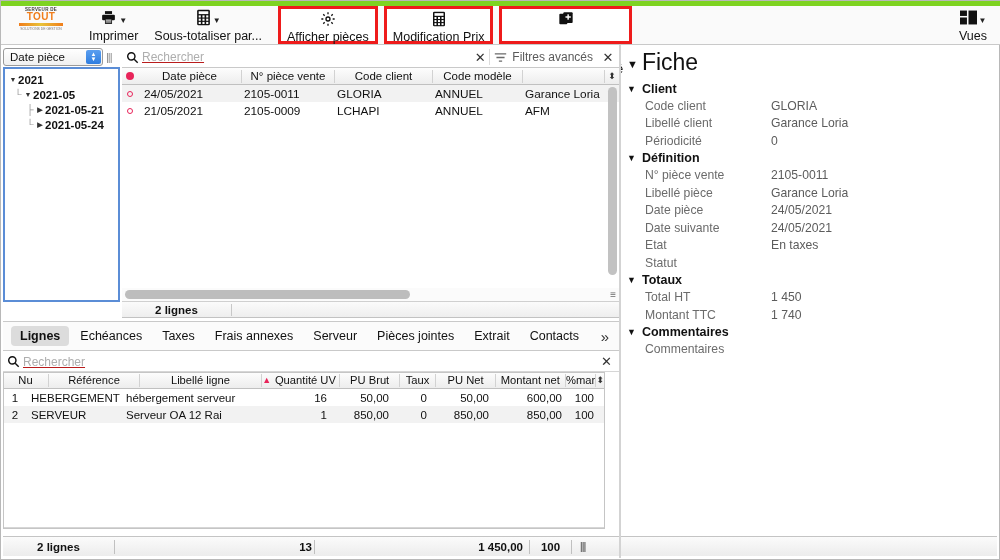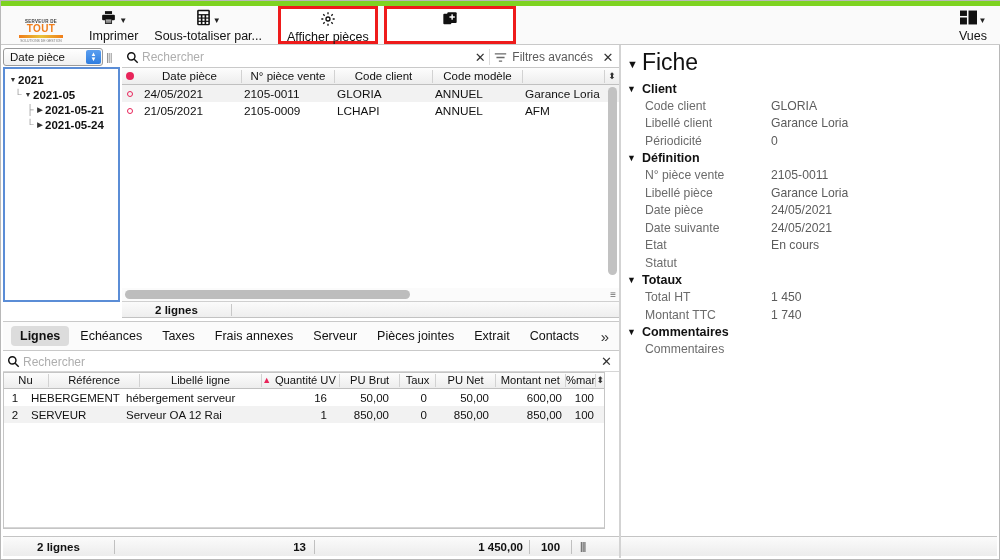--- a/index.html
+++ b/index.html
@@ -49,21 +49,21 @@
     line-height: 16px; margin-top: 1px;
   }
   .tb-caret { font-size: 8px; margin-left: 2px; color: #222; position: relative; top: 3px;}
   .tb-icon-row { display: flex; align-items: center; }
   .highlight-box {
     border: 3px solid #ee1b1b;
     background: #fff;
     padding: 0 6px;
   }
   .logo-wrap {
-    width: 80px; display:flex; align-items:flex-end; justify-content:center;
+    width: 80px; display:flex; align-items:flex-start; justify-content:center;
     height: 38px;
   }
   .logo {
     width: 56px; height: 26px;
     display:flex; flex-direction:column; align-items:center; justify-content:center;
   }
   .logo .l1 { font-size: 4.5px; letter-spacing:.3px; color:#3b3b3b; font-weight:bold;}
   .logo .l2 { font-size: 10px; color:#f07d1a; font-weight:bold; letter-spacing:.4px; line-height:10px;}
   .logo .l3 { width:44px; height:3px; background:linear-gradient(90deg,#f07d1a,#e8c33a,#f07d1a); margin-top:1px;}
   .logo .l4 { font-size: 3.4px; color:#777; margin-top:1px;}
@@ -114,22 +114,23 @@
     position:absolute; left:121px; top:46px;
     width: 497px; height: 21px;
     background:#fff;
     border-bottom:1px solid #c9c9c9;
     display:flex; align-items:center;
   }
   .mag {
     width: 20px; display:flex; align-items:center; justify-content:center;
   }
   .search-input {
-    flex:1; border:none; outline:none; font-size:12px; color:#ec4899;
+    flex:1; border:none; outline:none; font-size:12px; color:#b91c1c;
     background:transparent;
+    text-decoration:underline;
   }
   .search-input::placeholder { color:#aeaeae; }
   .x-btn { width: 18px; text-align:center; color:#333; font-size:13px; cursor:default;}
   .filter-adv {
     display:flex; align-items:center; gap:5px;
     font-size:12px; color:#5a5a5a; padding: 0 8px 0 4px;
     border-left: 1px solid #dcdcdc; height:16px;
   }
 
   .grid-head {
@@ -320,20 +321,40 @@
         <span class="tb-icon">
           <svg width="16" height="16" viewBox="0 0 24 24" fill="none" stroke="#111" stroke-width="2">
               <circle cx="12" cy="12" r="3"></circle>
               <path d="M12 2v3M12 19v3M2 12h3M19 12h3M4.9 4.9l2.1 2.1M17 17l2.1 2.1M19.1 4.9L17 7M7 17l-2.1 2.1"></path>
             </svg>
         </span>
       </div>
       <div class="tb-label">Afficher pièces</div>
     </div>
 
+    <div class="tb-item highlight-box" style="margin-left:6px;">
+      <div class="tb-icon-row">
+        <span class="tb-icon">
+          <svg width="14" height="16" viewBox="0 0 20 24" fill="#111">
+              <rect x="1" y="1" width="18" height="22" rx="2"></rect>
+              <rect x="3.2" y="3.2" width="13.6" height="4" fill="#fff"></rect>
+              <rect x="3.2" y="9" width="3" height="3" fill="#fff"></rect>
+              <rect x="8.5" y="9" width="3" height="3" fill="#fff"></rect>
+              <rect x="13.8" y="9" width="3" height="3" fill="#fff"></rect>
+              <rect x="3.2" y="13.6" width="3" height="3" fill="#fff"></rect>
+              <rect x="8.5" y="13.6" width="3" height="3" fill="#fff"></rect>
+              <rect x="13.8" y="13.6" width="3" height="3" fill="#fff"></rect>
+              <rect x="3.2" y="18.2" width="3" height="3" fill="#fff"></rect>
+              <rect x="8.5" y="18.2" width="3" height="3" fill="#fff"></rect>
+              <rect x="13.8" y="18.2" width="3" height="3" fill="#fff"></rect>
+            </svg>
+        </span>
+      </div>
+      <div class="tb-label">Modification Prix</div>
+    </div>
 
     <div class="tb-item highlight-box" style="margin-left:6px;gap:32px;">
       <div class="tb-icon-row">
         <span class="tb-icon">
           <svg width="16" height="16" viewBox="0 0 24 24" fill="#111">
               <rect x="2" y="4" width="12" height="16" rx="1.5"></rect>
               <rect x="8" y="2" width="14" height="16" rx="1.5" fill="#111"></rect>
               <rect x="14.1" y="5" width="2.2" height="8" fill="#fff"></rect>
               <rect x="11.2" y="7.9" width="8" height="2.2" fill="#fff"></rect>
             </svg>
@@ -511,21 +532,21 @@
       <span class="g2c r" style="width:62px;">850,00</span>
       <span class="g2c r" style="width:73px;">850,00</span>
       <span class="g2c r" style="width:32px;">100</span>
     </div>
   </div>
   <div class="grid2-empty"></div>
   <div class="grid2-frame"></div>
 
   <div class="statusbar">
     <span class="sb-seg" style="width:112px;justify-content:center;">2 lignes</span>
-    <span class="sb-seg" style="width:200px;justify-content:flex-end;padding-right:8px;">13</span>
+    <span class="sb-seg" style="width:200px;justify-content:flex-end;padding-right:2px;">13</span>
     <span class="sb-seg" style="width:215px;justify-content:flex-end;padding-right:6px;">1 450,00</span>
     <span class="sb-seg" style="width:42px;justify-content:center;">100</span>
     <span class="sb-grip">|||</span>
   </div>
 
   <div class="divider-v"></div>
 
   <div class="fiche">
     <div class="fiche-title">
       <span class="tri">▼</span>
@@ -564,21 +585,21 @@
     <div class="frow">
       <span class="fk">Date pièce</span>
       <span class="fv">24/05/2021</span>
     </div>
     <div class="frow">
       <span class="fk">Date suivante</span>
       <span class="fv">24/05/2021</span>
     </div>
     <div class="frow">
       <span class="fk">Etat</span>
-      <span class="fv">En cours</span>
+      <span class="fv">En taxes</span>
     </div>
     <div class="frow">
       <span class="fk">Statut</span>
       <span class="fv"></span>
     </div>
 
     <div class="sect">
       <span class="tri">▼</span>
       <span>Totaux</span>
     </div>

